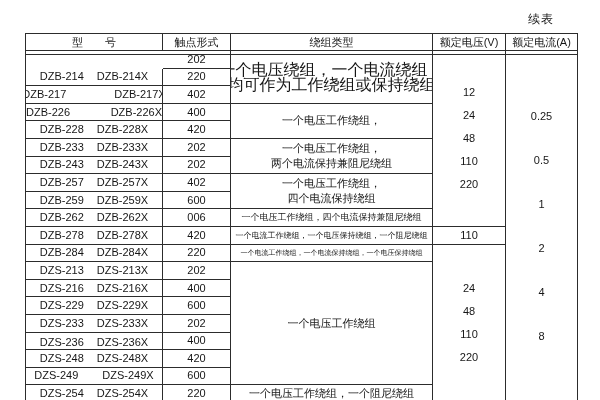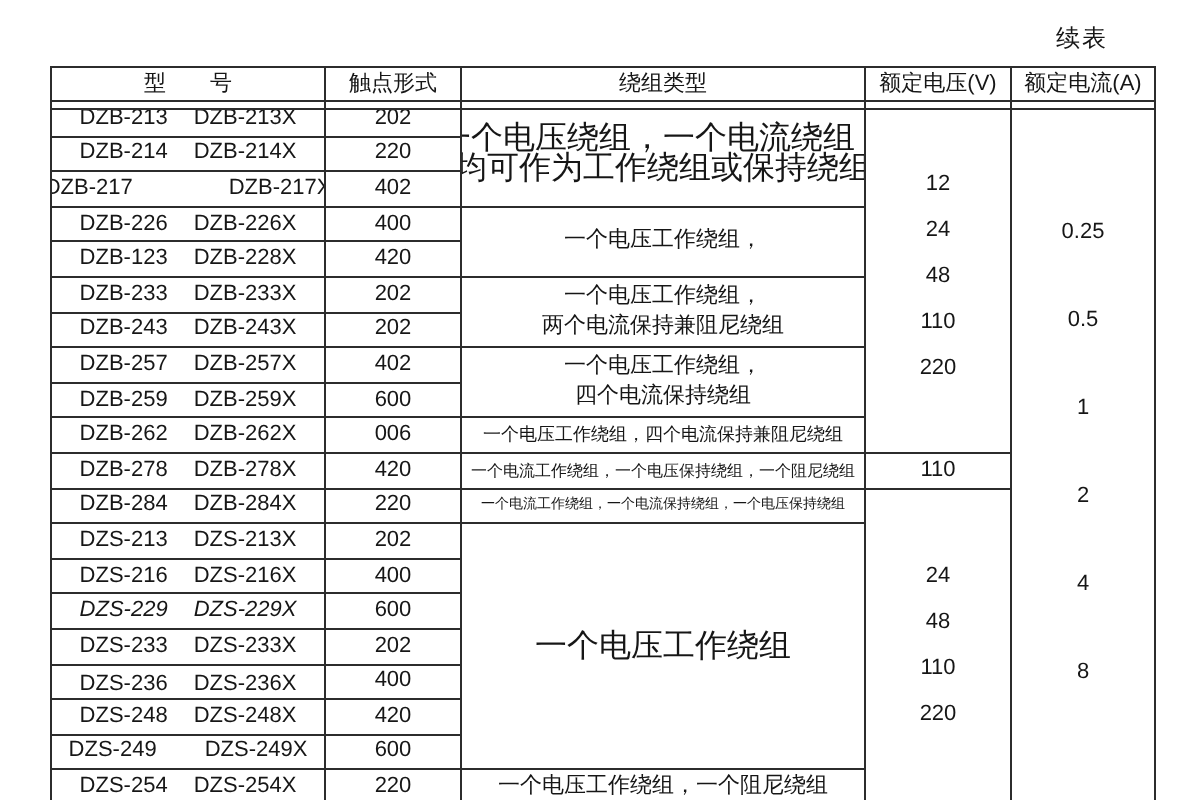--- a/index.html
+++ b/index.html
@@ -52,50 +52,46 @@
     </div>
     <div class="cell header" style="grid-area: 1 / 3 / 2;">
       <span>绕组类型</span>
     </div>
     <div class="cell header" style="grid-area: 1 / 4 / 2; justify-content: center;">
       <span>额定电压(V)</span>
     </div>
     <div class="cell header lastcol" style="grid-area: 1 / 5 / 2;">
       <span>额定电流(A)</span>
     </div>
-    <div class="cell model-cell" style="grid-area: 2 / 1 / 3;">
-      <span>DZB-213</span>
-      <span>DZB-213X</span>
-    </div>
     <div class="cell " style="grid-area: 2 / 2 / 3;">
       <span>202</span>
     </div>
     <div class="cell model-cell" style="grid-area: 3 / 1 / 4;">
       <span>DZB-214</span>
       <span>DZB-214X</span>
     </div>
     <div class="cell " style="grid-area: 3 / 2 / 4;">
       <span>220</span>
     </div>
     <div class="cell model-cell" style="grid-area: 4 / 1 / 5; gap: 48px;">
       <span>DZB-217</span>
       <span>DZB-217X</span>
     </div>
     <div class="cell " style="grid-area: 4 / 2 / 5;">
       <span>402</span>
     </div>
-    <div class="cell model-cell" style="grid-area: 5 / 1 / 6;">
+    <div class="cell model-cell" style="grid-area: 5 / 1 / 6; justify-content: space-between;">
       <span>DZB-226</span>
       <span>DZB-226X</span>
     </div>
     <div class="cell " style="grid-area: 5 / 2 / 6;">
       <span>400</span>
     </div>
     <div class="cell model-cell" style="grid-area: 6 / 1 / 7;">
-      <span>DZB-123</span>
+      <span>DZB-228</span>
       <span>DZB-228X</span>
     </div>
     <div class="cell " style="grid-area: 6 / 2 / 7;">
       <span>420</span>
     </div>
     <div class="cell model-cell" style="grid-area: 7 / 1 / 8;">
       <span>DZB-233</span>
       <span>DZB-233X</span>
     </div>
     <div class="cell " style="grid-area: 7 / 2 / 8;">
@@ -150,21 +146,21 @@
     <div class="cell " style="grid-area: 14 / 2 / 15;">
       <span>202</span>
     </div>
     <div class="cell model-cell" style="grid-area: 15 / 1 / 16;">
       <span>DZS-216</span>
       <span>DZS-216X</span>
     </div>
     <div class="cell " style="grid-area: 15 / 2 / 16;">
       <span>400</span>
     </div>
-    <div class="cell model-cell" style="grid-area: 16 / 1 / 17; font-style: italic;">
+    <div class="cell model-cell" style="grid-area: 16 / 1 / 17;">
       <span>DZS-229</span>
       <span>DZS-229X</span>
     </div>
     <div class="cell " style="grid-area: 16 / 2 / 17;">
       <span>600</span>
     </div>
     <div class="cell model-cell" style="grid-area: 17 / 1 / 18;">
       <span>DZS-233</span>
       <span>DZS-233X</span>
     </div>
@@ -216,21 +212,21 @@
     </div>
     <div class="cell winding-cell" style="grid-area: 11 / 3 / 12; font-size: 9px;">
       <div>一个电压工作绕组，四个电流保持兼阻尼绕组</div>
     </div>
     <div class="cell winding-cell" style="grid-area: 12 / 3 / 13; font-size: 8px;">
       <div>一个电流工作绕组，一个电压保持绕组，一个阻尼绕组</div>
     </div>
     <div class="cell winding-cell" style="grid-area: 13 / 3 / 14; font-size: 7px;">
       <div>一个电流工作绕组，一个电流保持绕组，一个电压保持绕组</div>
     </div>
-    <div class="cell winding-cell" style="grid-area: 14 / 3 / 21; font-size: 16px; justify-content: center;">
+    <div class="cell winding-cell" style="grid-area: 14 / 3 / 21; font-size: 11px; justify-content: center;">
       <div>一个电压工作绕组</div>
     </div>
     <div class="cell winding-cell" style="grid-area: 21 / 3 / 22; font-size: 11px;">
       <div>一个电压工作绕组，一个阻尼绕组</div>
     </div>
     <div class="cell stack" style="grid-area: 2 / 4 / 12;">
       <div>12</div>
       <div>24</div>
       <div>48</div>
       <div>110</div>

